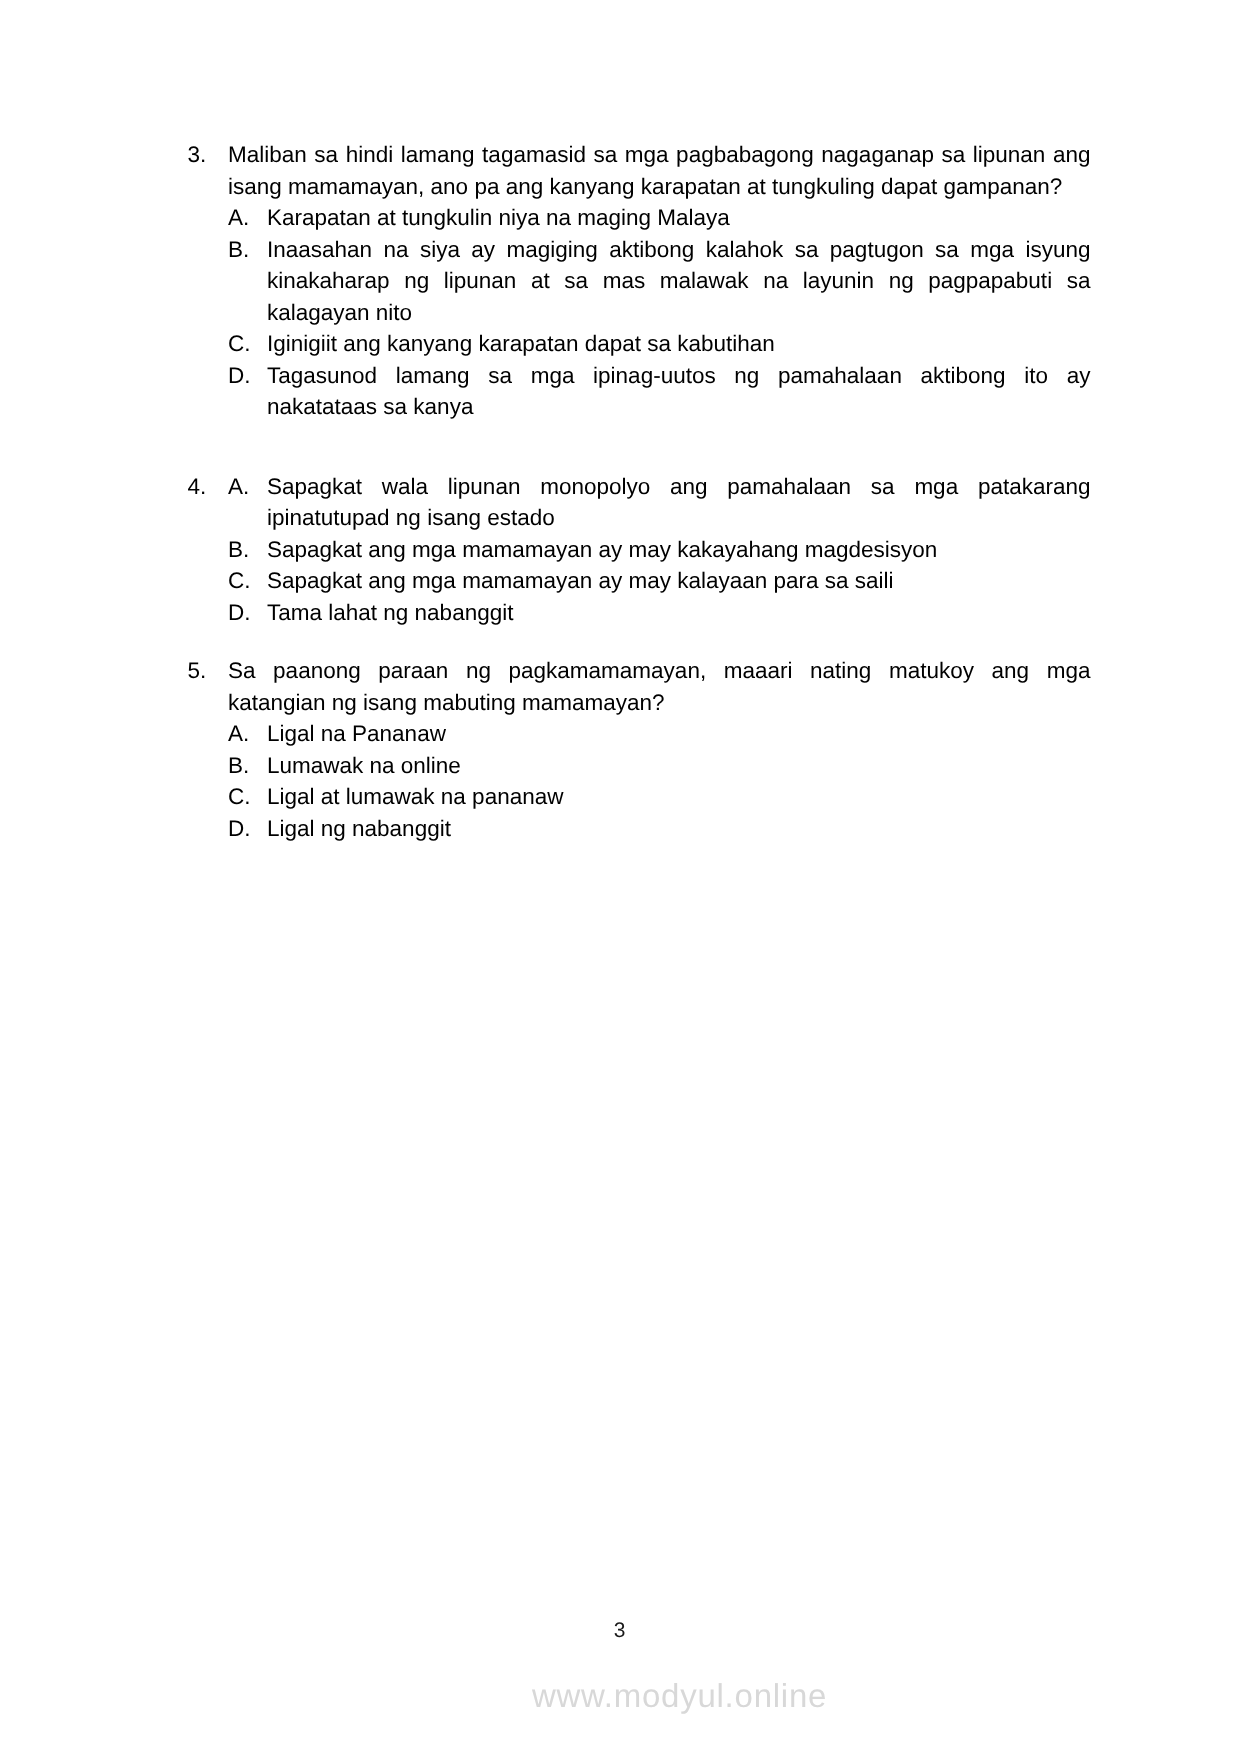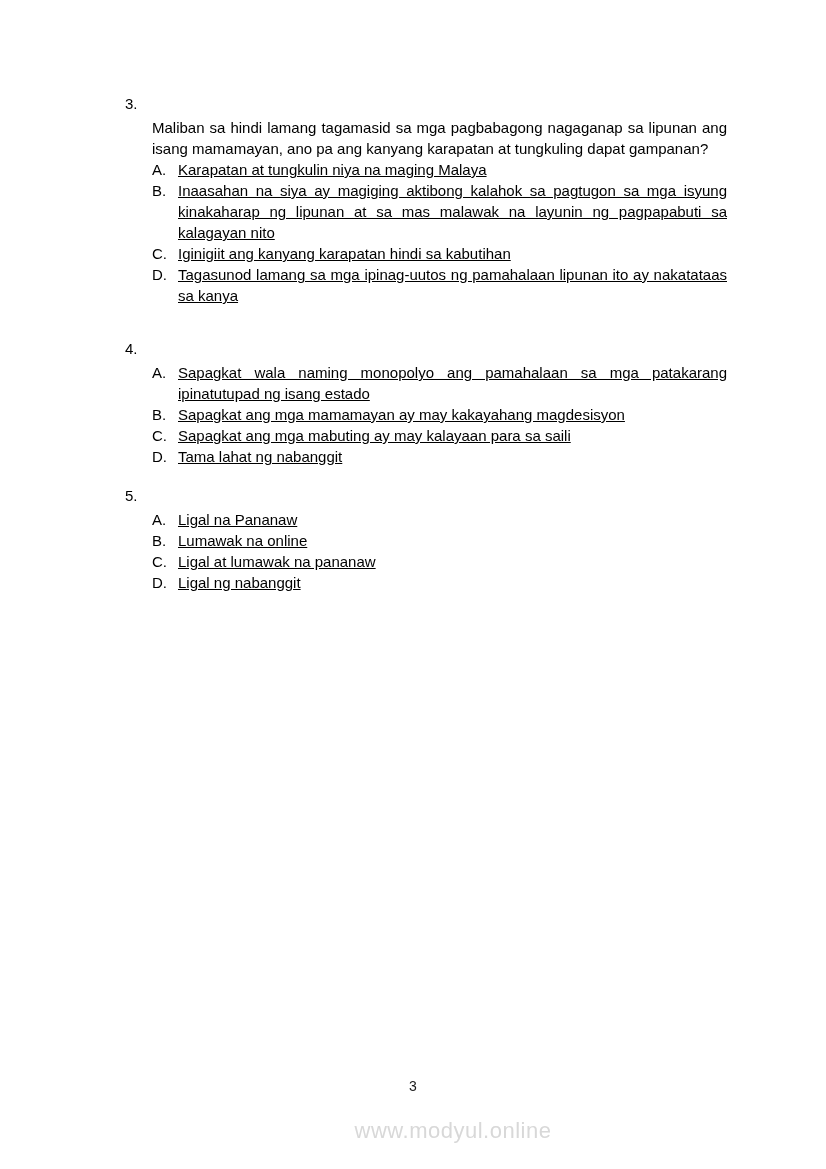--- a/index.html
+++ b/index.html
@@ -29,40 +29,38 @@
   }
   .question.gap-large { margin-bottom: 32px; }
   .question.gap-medium { margin-bottom: 18px; }
   .q-num {
     width: 27px;
     flex-shrink: 0;
   }
   .q-body {
     flex: 1;
     min-width: 0;
-    margin-top: 24px;
   }
   .q-text {
     text-align: justify;
   }
   .options {
     margin-top: 0;
   }
   .option {
     display: flex;
   }
   .opt-letter {
     width: 26px;
     flex-shrink: 0;
   }
   .opt-text {
     flex: 1;
     min-width: 0;
     text-align: justify;
-    text-decoration: underline;
   }
   .page-number {
     position: absolute;
     top: 1076px;
     left: 0;
     width: 100%;
     text-align: center;
     font-size: 14px;
     line-height: 20px;
     color: #1a1a1a;
@@ -94,57 +92,58 @@
           <div class="option">
             <div class="opt-letter">A.</div>
             <div class="opt-text">Karapatan at tungkulin niya na maging Malaya</div>
           </div>
           <div class="option">
             <div class="opt-letter">B.</div>
             <div class="opt-text">Inaasahan na siya ay magiging aktibong kalahok sa pagtugon sa mga isyung kinakaharap ng lipunan at sa mas malawak na layunin ng pagpapabuti sa kalagayan nito</div>
           </div>
           <div class="option">
             <div class="opt-letter">C.</div>
-            <div class="opt-text">Iginigiit ang kanyang karapatan hindi sa kabutihan</div>
+            <div class="opt-text">Iginigiit ang kanyang karapatan dapat sa kabutihan</div>
           </div>
           <div class="option">
             <div class="opt-letter">D.</div>
-            <div class="opt-text">Tagasunod lamang sa mga ipinag-uutos ng pamahalaan lipunan ito ay nakatataas sa kanya</div>
+            <div class="opt-text">Tagasunod lamang sa mga ipinag-uutos ng pamahalaan aktibong ito ay nakatataas sa kanya</div>
           </div>
         </div>
       </div>
     </div>
 
     <div class="question gap-medium">
       <div class="q-num">4.</div>
       <div class="q-body">
         <div class="options">
           <div class="option">
             <div class="opt-letter">A.</div>
-            <div class="opt-text">Sapagkat wala naming monopolyo ang pamahalaan sa mga patakarang ipinatutupad ng isang estado</div>
+            <div class="opt-text">Sapagkat wala lipunan monopolyo ang pamahalaan sa mga patakarang ipinatutupad ng isang estado</div>
           </div>
           <div class="option">
             <div class="opt-letter">B.</div>
             <div class="opt-text">Sapagkat ang mga mamamayan ay may kakayahang magdesisyon</div>
           </div>
           <div class="option">
             <div class="opt-letter">C.</div>
-            <div class="opt-text">Sapagkat ang mga mabuting ay may kalayaan para sa saili</div>
+            <div class="opt-text">Sapagkat ang mga mamamayan ay may kalayaan para sa saili</div>
           </div>
           <div class="option">
             <div class="opt-letter">D.</div>
             <div class="opt-text">Tama lahat ng nabanggit</div>
           </div>
         </div>
       </div>
     </div>
 
     <div class="question">
       <div class="q-num">5.</div>
       <div class="q-body">
+        <div class="q-text">Sa paanong paraan ng pagkamamamayan, maaari nating matukoy ang mga katangian ng isang mabuting mamamayan?</div>
         <div class="options">
           <div class="option">
             <div class="opt-letter">A.</div>
             <div class="opt-text">Ligal na Pananaw</div>
           </div>
           <div class="option">
             <div class="opt-letter">B.</div>
             <div class="opt-text">Lumawak na online</div>
           </div>
           <div class="option">

